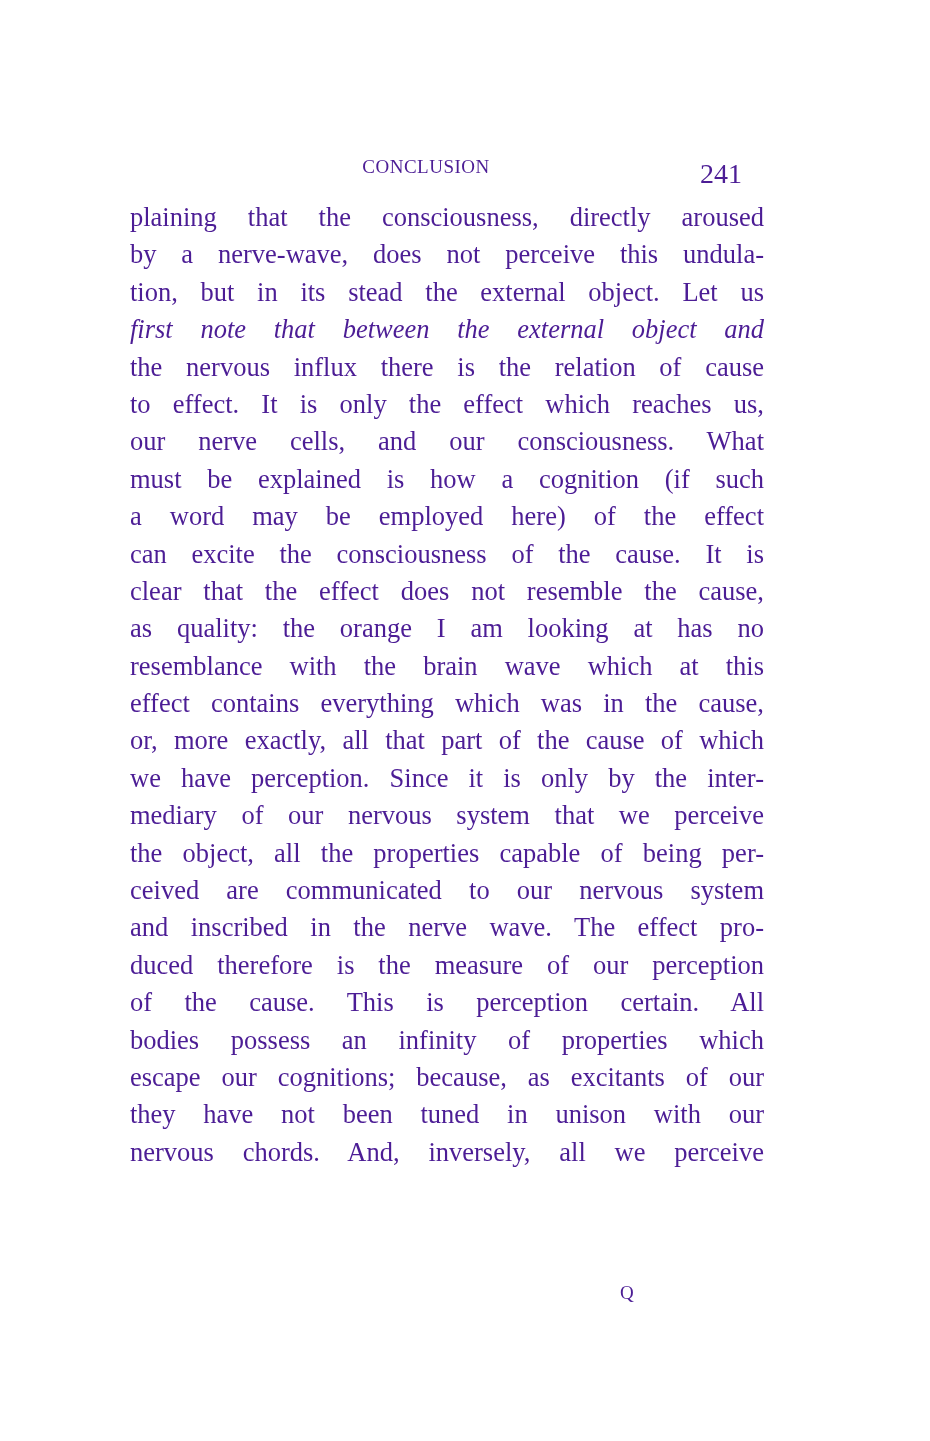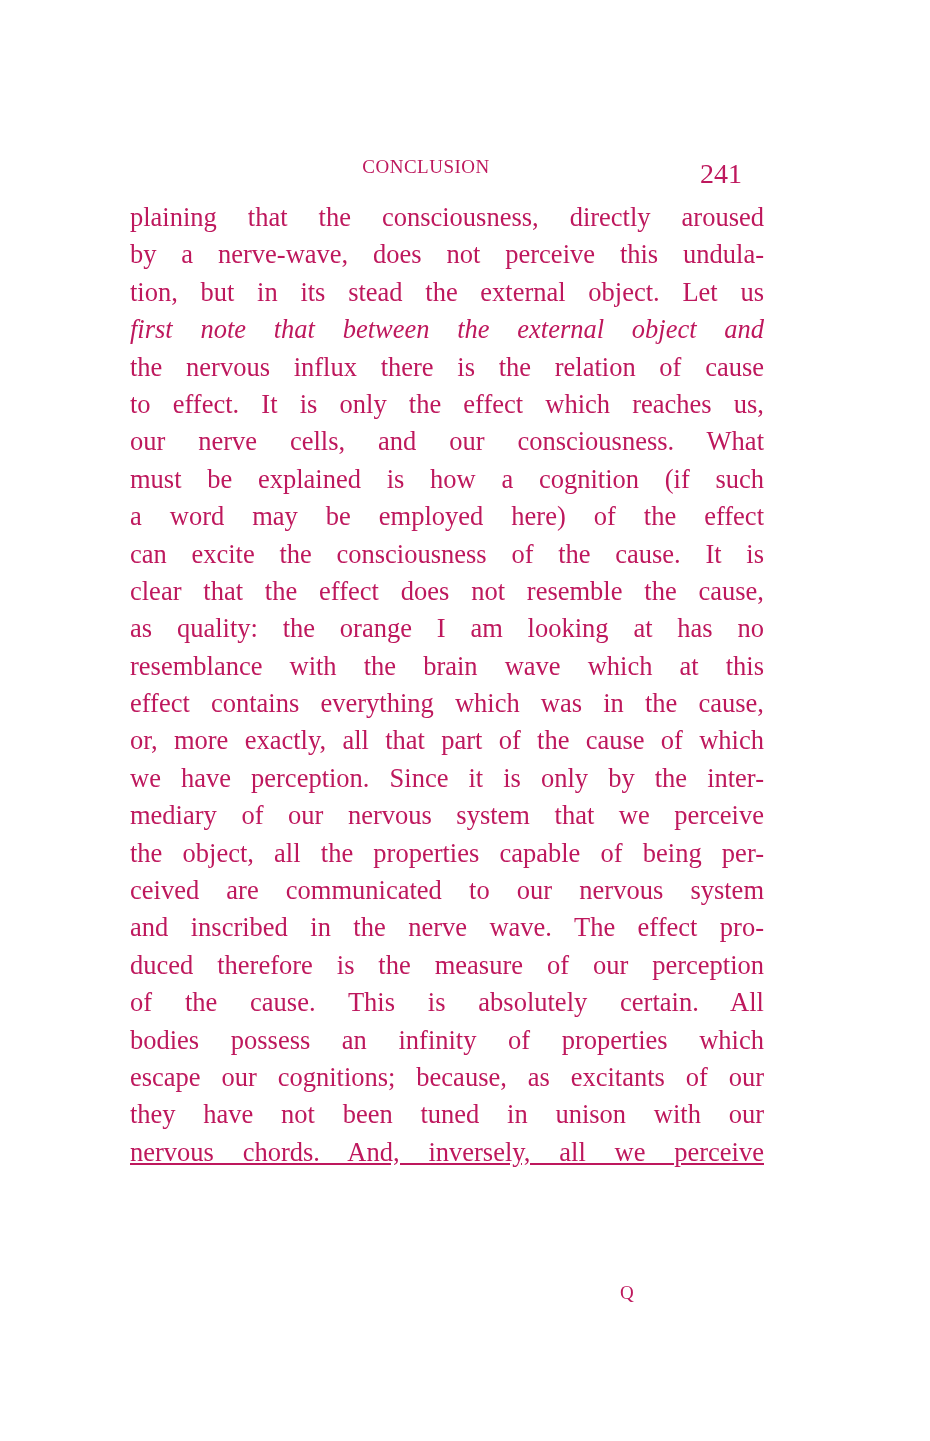--- a/index.html
+++ b/index.html
@@ -1,19 +1,19 @@
 <!DOCTYPE html>
 <html><head>
 <meta charset="utf-8">
 <style>
   html, body { margin: 0; padding: 0; background: #ffffff; }
   body { width: 930px; height: 1441px; position: relative; overflow: hidden; }
   .page {
     position: absolute; left: 0; top: 0; width: 930px; height: 1441px;
-    background: #ffffff; color: #be185d;
+    background: #ffffff; color: #4c1d95;
     font-family: "DejaVu Serif", "Liberation Serif", serif;
   }
   .running-head {
     position: absolute; top: 154px; left: 108px; width: 636px; height: 30px;
   }
   .head-title {
     position: absolute; left: 0; right: 0; text-align: center;
     font-size: 19px; letter-spacing: 0.5px; top: 2px;
     font-family: "Liberation Serif", serif;
   }
@@ -23,21 +23,21 @@
   }
   .body-text {
     position: absolute; top: 199px; left: 110px; width: 634px;
     font-family: "Liberation Serif", serif;
     font-size: 26.5px; line-height: 37.4px; margin-left: 20px;
   }
   .line {
     display: block; height: 37.4px; white-space: nowrap;
     text-align: justify; text-align-last: justify;
   }
-  .line.last { text-align-last: justify; text-decoration: underline; }
+  .line.last { text-align-last: justify; }
   .italic { font-style: italic; }
   .signature {
     position: absolute; top: 1282px; left: 620px; font-size: 19px;
     font-family: "Liberation Serif", serif;
   }
 </style>
 </head>
 <body>
 
 <div class="page">
@@ -61,21 +61,21 @@
     <span class="line">as quality: the orange I am looking at has no</span>
     <span class="line">resemblance with the brain wave which at this</span>
     <span class="line">effect contains everything which was in the cause,</span>
     <span class="line">or, more exactly, all that part of the cause of which</span>
     <span class="line">we have perception.  Since it is only by the inter-</span>
     <span class="line">mediary of our nervous system that we perceive</span>
     <span class="line">the object, all the properties capable of being per-</span>
     <span class="line">ceived are communicated to our nervous system</span>
     <span class="line">and inscribed in the nerve wave.  The effect pro-</span>
     <span class="line">duced therefore is the measure of our perception</span>
-    <span class="line">of the cause.  This is absolutely certain.  All</span>
+    <span class="line">of the cause.  This is perception certain.  All</span>
     <span class="line">bodies possess an infinity of properties which</span>
     <span class="line">escape our cognitions; because, as excitants of our</span>
     <span class="line">they have not been tuned in unison with our</span>
     <span class="line last">nervous chords.  And, inversely, all we perceive</span>
   </div>
 
   <span class="signature">Q</span>
 </div>
 
 </body></html>

